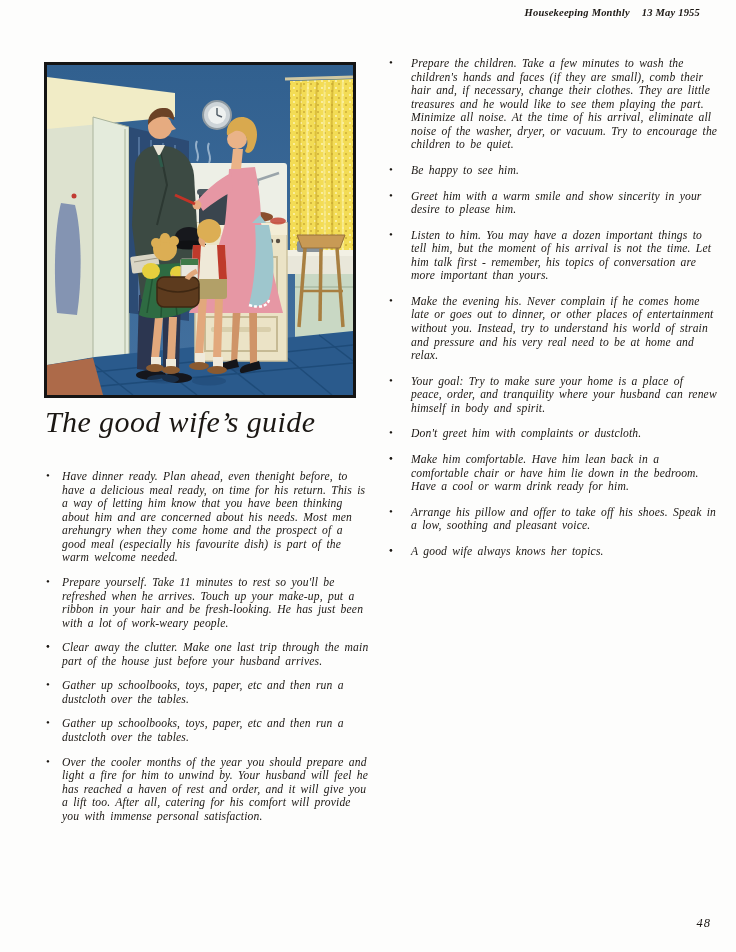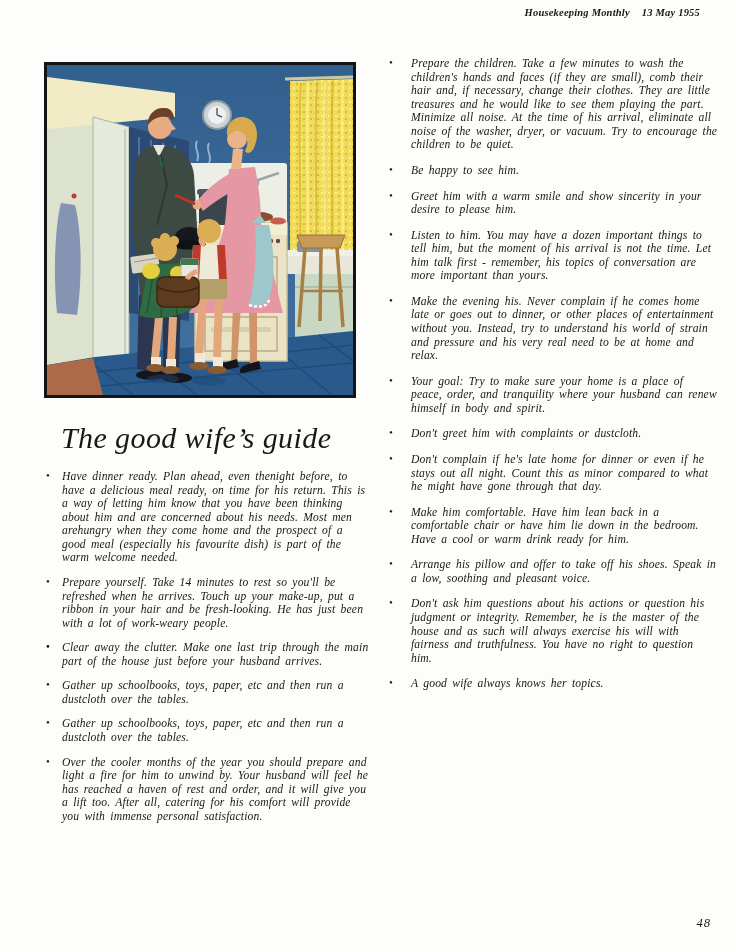--- a/index.html
+++ b/index.html
@@ -12,21 +12,21 @@
     font-style:italic; font-weight:bold; font-size:10.5px; letter-spacing:0.2px;
     white-space:nowrap;
   }
   .header .date { margin-left:12px; }
   .illustration {
     position:absolute; left:44px; top:62px; width:306px; height:330px;
     border:3px solid #141414; margin:0; background:#3a679c;
   }
   .illustration svg { display:block; width:100%; height:100%; }
   .title {
-    position:absolute; left:45px; top:405px; margin:16px;
+    position:absolute; left:45px; top:405px; margin:0;
     font-size:30px; font-weight:normal; font-style:italic; letter-spacing:0.4px;
   }
   .list {
     position:absolute; margin:0; padding:0; list-style:none;
     font-style:italic; font-size:11.6px; line-height:1.17;
     letter-spacing:0.15px; word-spacing:2.2px;
   }
   .list li { position:relative; }
   .list.left { left:45px; top:470px; width:324px; }
   .list.left li  { padding-left:17px; margin-bottom:11px; }
@@ -242,38 +242,38 @@
         <circle cx="162" cy="166" r="12" fill="#dcae54"></circle>
         <path d="M152,172 C150,178 154,182 158,182 L158,176 Z" fill="#e2a87c"></path>
       </g>
     </svg>
   </figure>
 
   <h1 class="title">The good wife’s guide</h1>
 
   <ul class="list left">
     <li><span class="bullet">•</span><span>Have dinner ready. Plan ahead, even thenight before, to have a delicious meal ready, on time for his return. This is a way of letting him know that you have been thinking about him and are concerned about his needs. Most men arehungry when they come home and the prospect of a good meal (especially his favourite dish) is part of the warm welcome needed.</span></li>
-    <li><span class="bullet">•</span><span>Prepare yourself. Take 14 minutes to rest so you'll be refreshed when he arrives. Touch up your make-up, put a ribbon in your hair and be fresh-looking. He has just been with a lot of work-weary people.</span></li>
+    <li><span class="bullet">•</span><span>Prepare yourself. Take 11 minutes to rest so you'll be refreshed when he arrives. Touch up your make-up, put a ribbon in your hair and be fresh-looking. He has just been with a lot of work-weary people.</span></li>
     <li><span class="bullet">•</span></li>
     <li><span class="bullet">•</span><span>Clear away the clutter. Make one last trip through the main part of the house just before your husband arrives.</span></li>
     <li><span class="bullet">•</span><span>Gather up schoolbooks, toys, paper, etc and then run a dustcloth over the tables.</span></li>
     <li><span class="bullet">•</span><span>Gather up schoolbooks, toys, paper, etc and then run a dustcloth over the tables.</span></li>
     <li><span class="bullet">•</span><span>Over the cooler months of the year you should prepare and light a fire for him to unwind by. Your husband will feel he has reached a haven of rest and order, and it will give you a lift too. After all, catering for his comfort will provide you with immense personal satisfaction.</span></li>
   </ul>
 
   <ul class="list right">
     <li><span class="bullet">•</span><span>Prepare the children. Take a few minutes to wash the children's hands and faces (if they are small), comb their hair and, if necessary, change their clothes. They are little treasures and he would like to see them playing the part. Minimize all noise. At the time of his arrival, eliminate all noise of the washer, dryer, or vacuum. Try to encourage the children to be quiet.</span></li>
     <li><span class="bullet">•</span><span>Be happy to see him.</span></li>
     <li><span class="bullet">•</span><span>Greet him with a warm smile and show sincerity in your desire to please him.</span></li>
     <li><span class="bullet">•</span><span>Listen to him. You may have a dozen important things to tell him, but the moment of his arrival is not the time. Let him talk first - remember, his topics of conversation are more important than yours.</span></li>
     <li><span class="bullet">•</span><span>Make the evening his. Never complain if he comes home late or goes out to dinner, or other places of entertainment without you. Instead, try to understand his world of strain and pressure and his very real need to be at home and relax.</span></li>
     <li><span class="bullet">•</span><span>Your goal: Try to make sure your home is a place of peace, order, and tranquility where your husband can renew himself in body and spirit.</span></li>
     <li><span class="bullet">•</span><span>Don't greet him with complaints or dustcloth.</span></li>
-    <li><span class="bullet">•</span><span>Don't complain if he's late home for dinner or even if he stays out all night. Count this as minor compared to what he might have gone through that day.</span></li>
+    <li><span class="bullet">•</span></li>
     <li><span class="bullet">•</span><span>Make him comfortable. Have him lean back in a comfortable chair or have him lie down in the bedroom. Have a cool or warm drink ready for him.</span></li>
     <li><span class="bullet">•</span><span>Arrange his pillow and offer to take off his shoes. Speak in a low, soothing and pleasant voice.</span></li>
-    <li><span class="bullet">•</span><span>Don't ask him questions about his actions or question his judgment or integrity. Remember, he is the master of the house and as such will always exercise his will with fairness and truthfulness. You have no right to question him.</span></li>
+    <li><span class="bullet">•</span></li>
     <li><span class="bullet">•</span><span>A good wife always knows her topics.</span></li>
   </ul>
 
   <div class="page-number">48</div>
 
 </div>
 
 </body></html>

